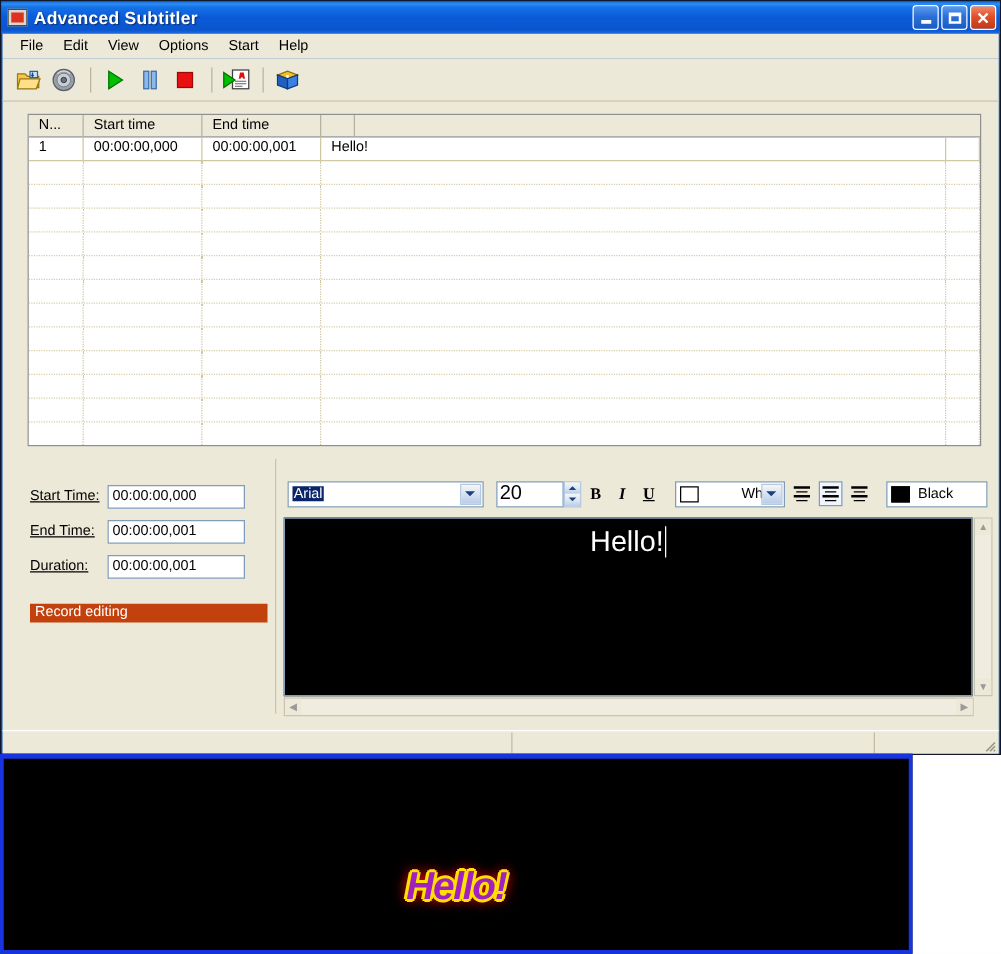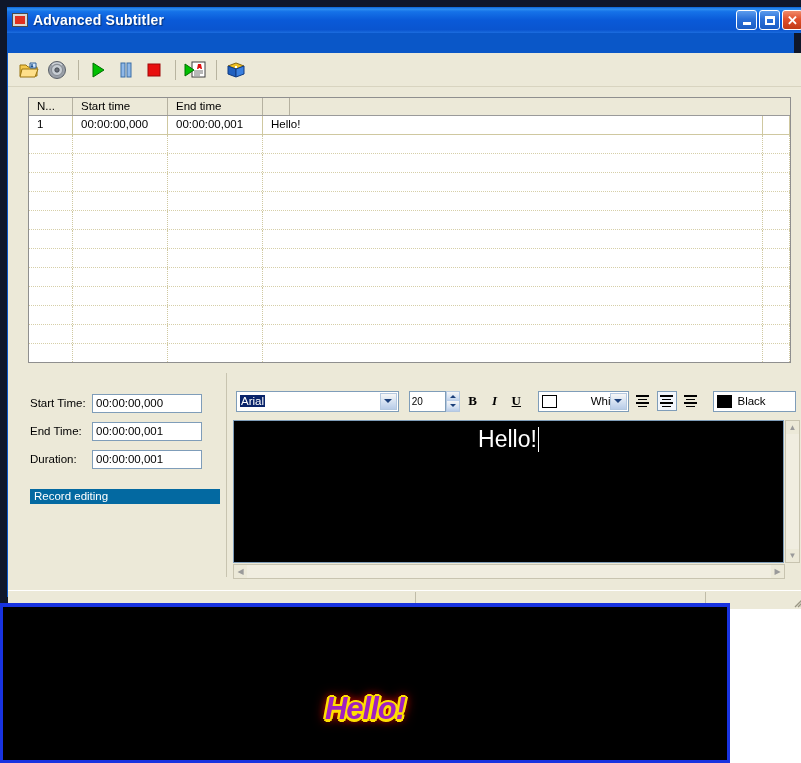--- a/index.html
+++ b/index.html
@@ -10,21 +10,21 @@
     font-family: "Liberation Sans", sans-serif;
     overflow: hidden;
   }
 
   
   #app-window {
     position: absolute;
     left: 0; top: 0;
     width: 801px; height: 604px;
     background: #0a57c8;
-    border: 7px solid #0f172a;
+    border: 1px solid #0f172a;
   }
 
   
   #title-bar {
     position: absolute; left: 0; top: 0;
     width: 799px; height: 26px;
     background: linear-gradient(180deg,
         #0b63d6 0%, #2d8ef0 8%, #1572e8 18%,
         #0a5ad8 50%, #0a55cf 88%, #1c6ddf 100%);
     display: flex; align-items: center;
@@ -171,34 +171,34 @@
     padding: 0 3px;
     font-size: 11.5px;
     color: #1846a0;
   }
   .time-row {
     position: absolute;
     display: flex; align-items: center;
     left: 8px; width: 180px; height: 20px;
   }
   .time-row .lbl {
-    width: 62px; font-size: 11.5px; color: #000;
+    width: 62px; font-size: 11.5px; color: #000; text-decoration: underline;
   }
   .time-row input {
     width: 110px; height: 19px;
     border: 1px solid #7f9db9;
     font-family: "Liberation Sans", sans-serif;
     font-size: 11.5px;
     padding: 0 3px;
     background: #fff; color: #000;
   }
   #rec-header {
     position: absolute; left: 8px; top: 116px;
     width: 190px; height: 15px;
-    background: #0369a1;
+    background: #c2410c;
     color: #ffffff;
     font-size: 11.5px;
     padding: 1px 0 0 4px;
     overflow: hidden;
   }
   .rec-btn {
     position: absolute; left: 20px;
     width: 185px; height: 21px;
     background: #ece9d8;
     border: 1px solid #1c4a7a;
@@ -238,23 +238,23 @@
     border-left: 4px solid transparent;
     border-right: 4px solid transparent;
     border-top: 4px solid #1b3f7a;
   }
   #font-combo { width: 172px; margin-left: 4px; }
   #font-combo .val {
     background: #0a246a; color: #fff;
     padding: 0 1px; margin-left: 3px;
   }
   #size-box {
-    width: 37px; height: 21px;
+    width: 54px; height: 21px;
     border: 1px solid #7f9db9; background: #fff;
-    font-size: 10px; padding: 0 2px;
+    font-size: 16px; padding: 0 2px;
     margin-left: 10px;
     font-family: "Liberation Sans", sans-serif;
     color:#000;
   }
   #size-spin {
     width: 15px; height: 21px;
     display: flex; flex-direction: column;
     border: 1px solid #b4c8e0;
   }
   .spin-half {
@@ -406,20 +406,28 @@
       </div>
       <div class="win-btn max">
         <div class="gl-max"></div>
       </div>
       <div class="win-btn close">
         <div class="gl-close">✕</div>
       </div>
     </div>
   </div>
 
+  <div id="menu-bar">
+    <div class="menu-item">File</div>
+    <div class="menu-item">Edit</div>
+    <div class="menu-item">View</div>
+    <div class="menu-item">Options</div>
+    <div class="menu-item">Start</div>
+    <div class="menu-item">Help</div>
+  </div>
 
   <div id="toolbar">
 
     <div class="tb-btn">
       <svg width="20" height="18" viewBox="0 0 20 18">
         <path d="M1 4 L7 4 L9 6 L18 6 L18 15 L1 15 Z" fill="#f5c84a" stroke="#9a7510" stroke-width="1"></path>
         <path d="M3 8 L19 8 L16 16 L1 16 Z" fill="#ffe08a" stroke="#9a7510" stroke-width="1"></path>
         <path d="M11 2 L17 2 L17 7 L11 7 Z" fill="#cfe4f8" stroke="#30609a" stroke-width="1"></path>
         <path d="M13 3 L13 6 M12 5 L13 6 L14 5" stroke="#1a4e8a" stroke-width="1.2" fill="none"></path>
       </svg>

